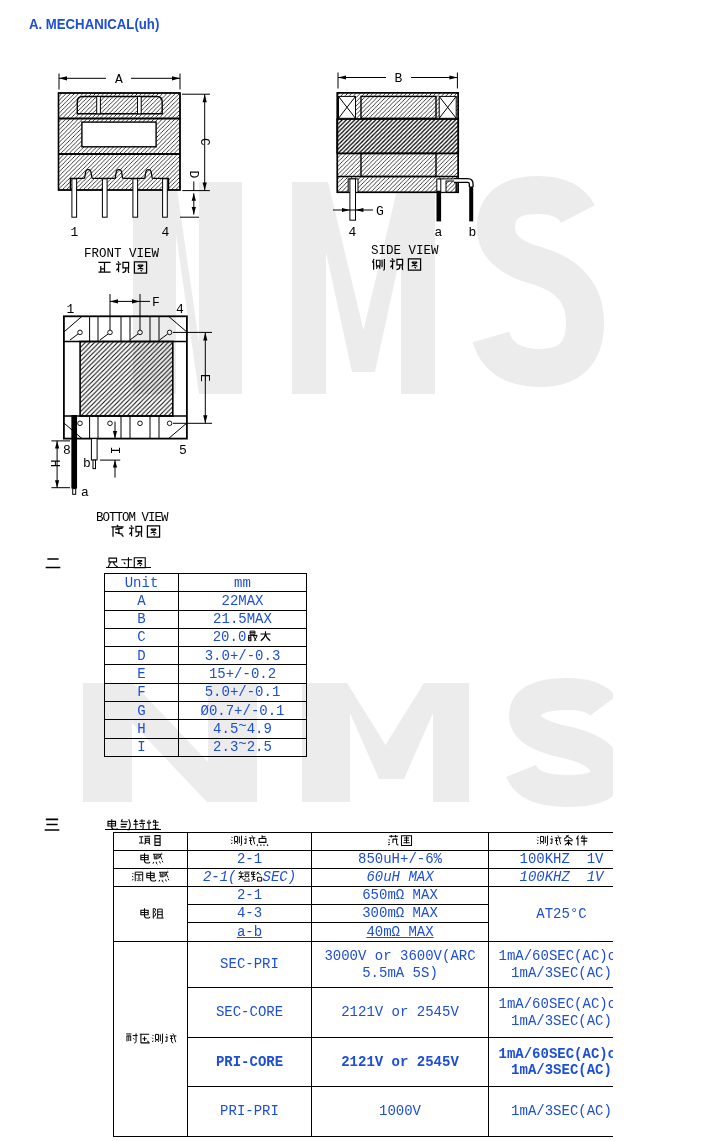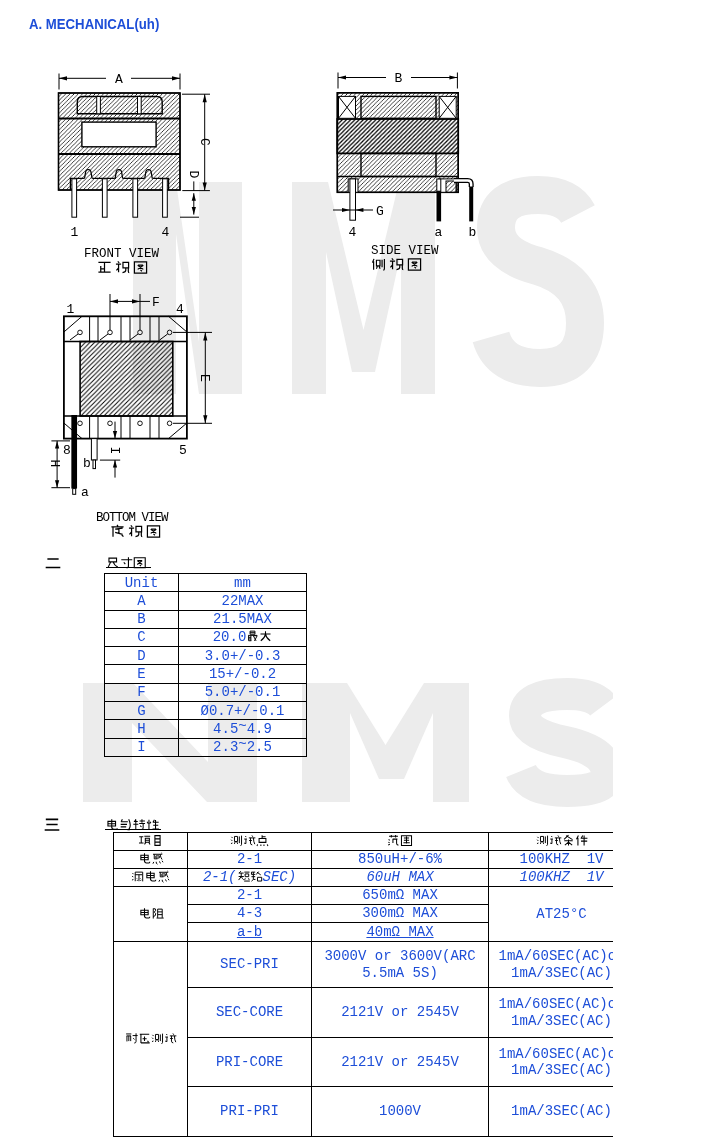--- a/index.html
+++ b/index.html
@@ -539,21 +539,21 @@
             </svg></td>
     <td>SEC-PRI</td>
     <td>3000V or 3600V(ARC<br>5.5mA 5S)</td>
     <td>1mA/60SEC(AC)or<br>1mA/3SEC(AC)</td>
   </tr>
   <tr style="height:50px;">
     <td>SEC-CORE</td>
     <td>2121V or 2545V</td>
     <td>1mA/60SEC(AC)or<br>1mA/3SEC(AC)</td>
   </tr>
-  <tr style="height:49px;">
+  <tr style="height:49px;font-weight:bold;">
     <td>PRI-CORE</td>
     <td>2121V or 2545V</td>
     <td>1mA/60SEC(AC)or<br>1mA/3SEC(AC)</td>
   </tr>
   <tr style="height:50px;">
     <td>PRI-PRI</td>
     <td>1000V</td>
     <td>1mA/3SEC(AC)</td>
   </tr>
 </tbody>

